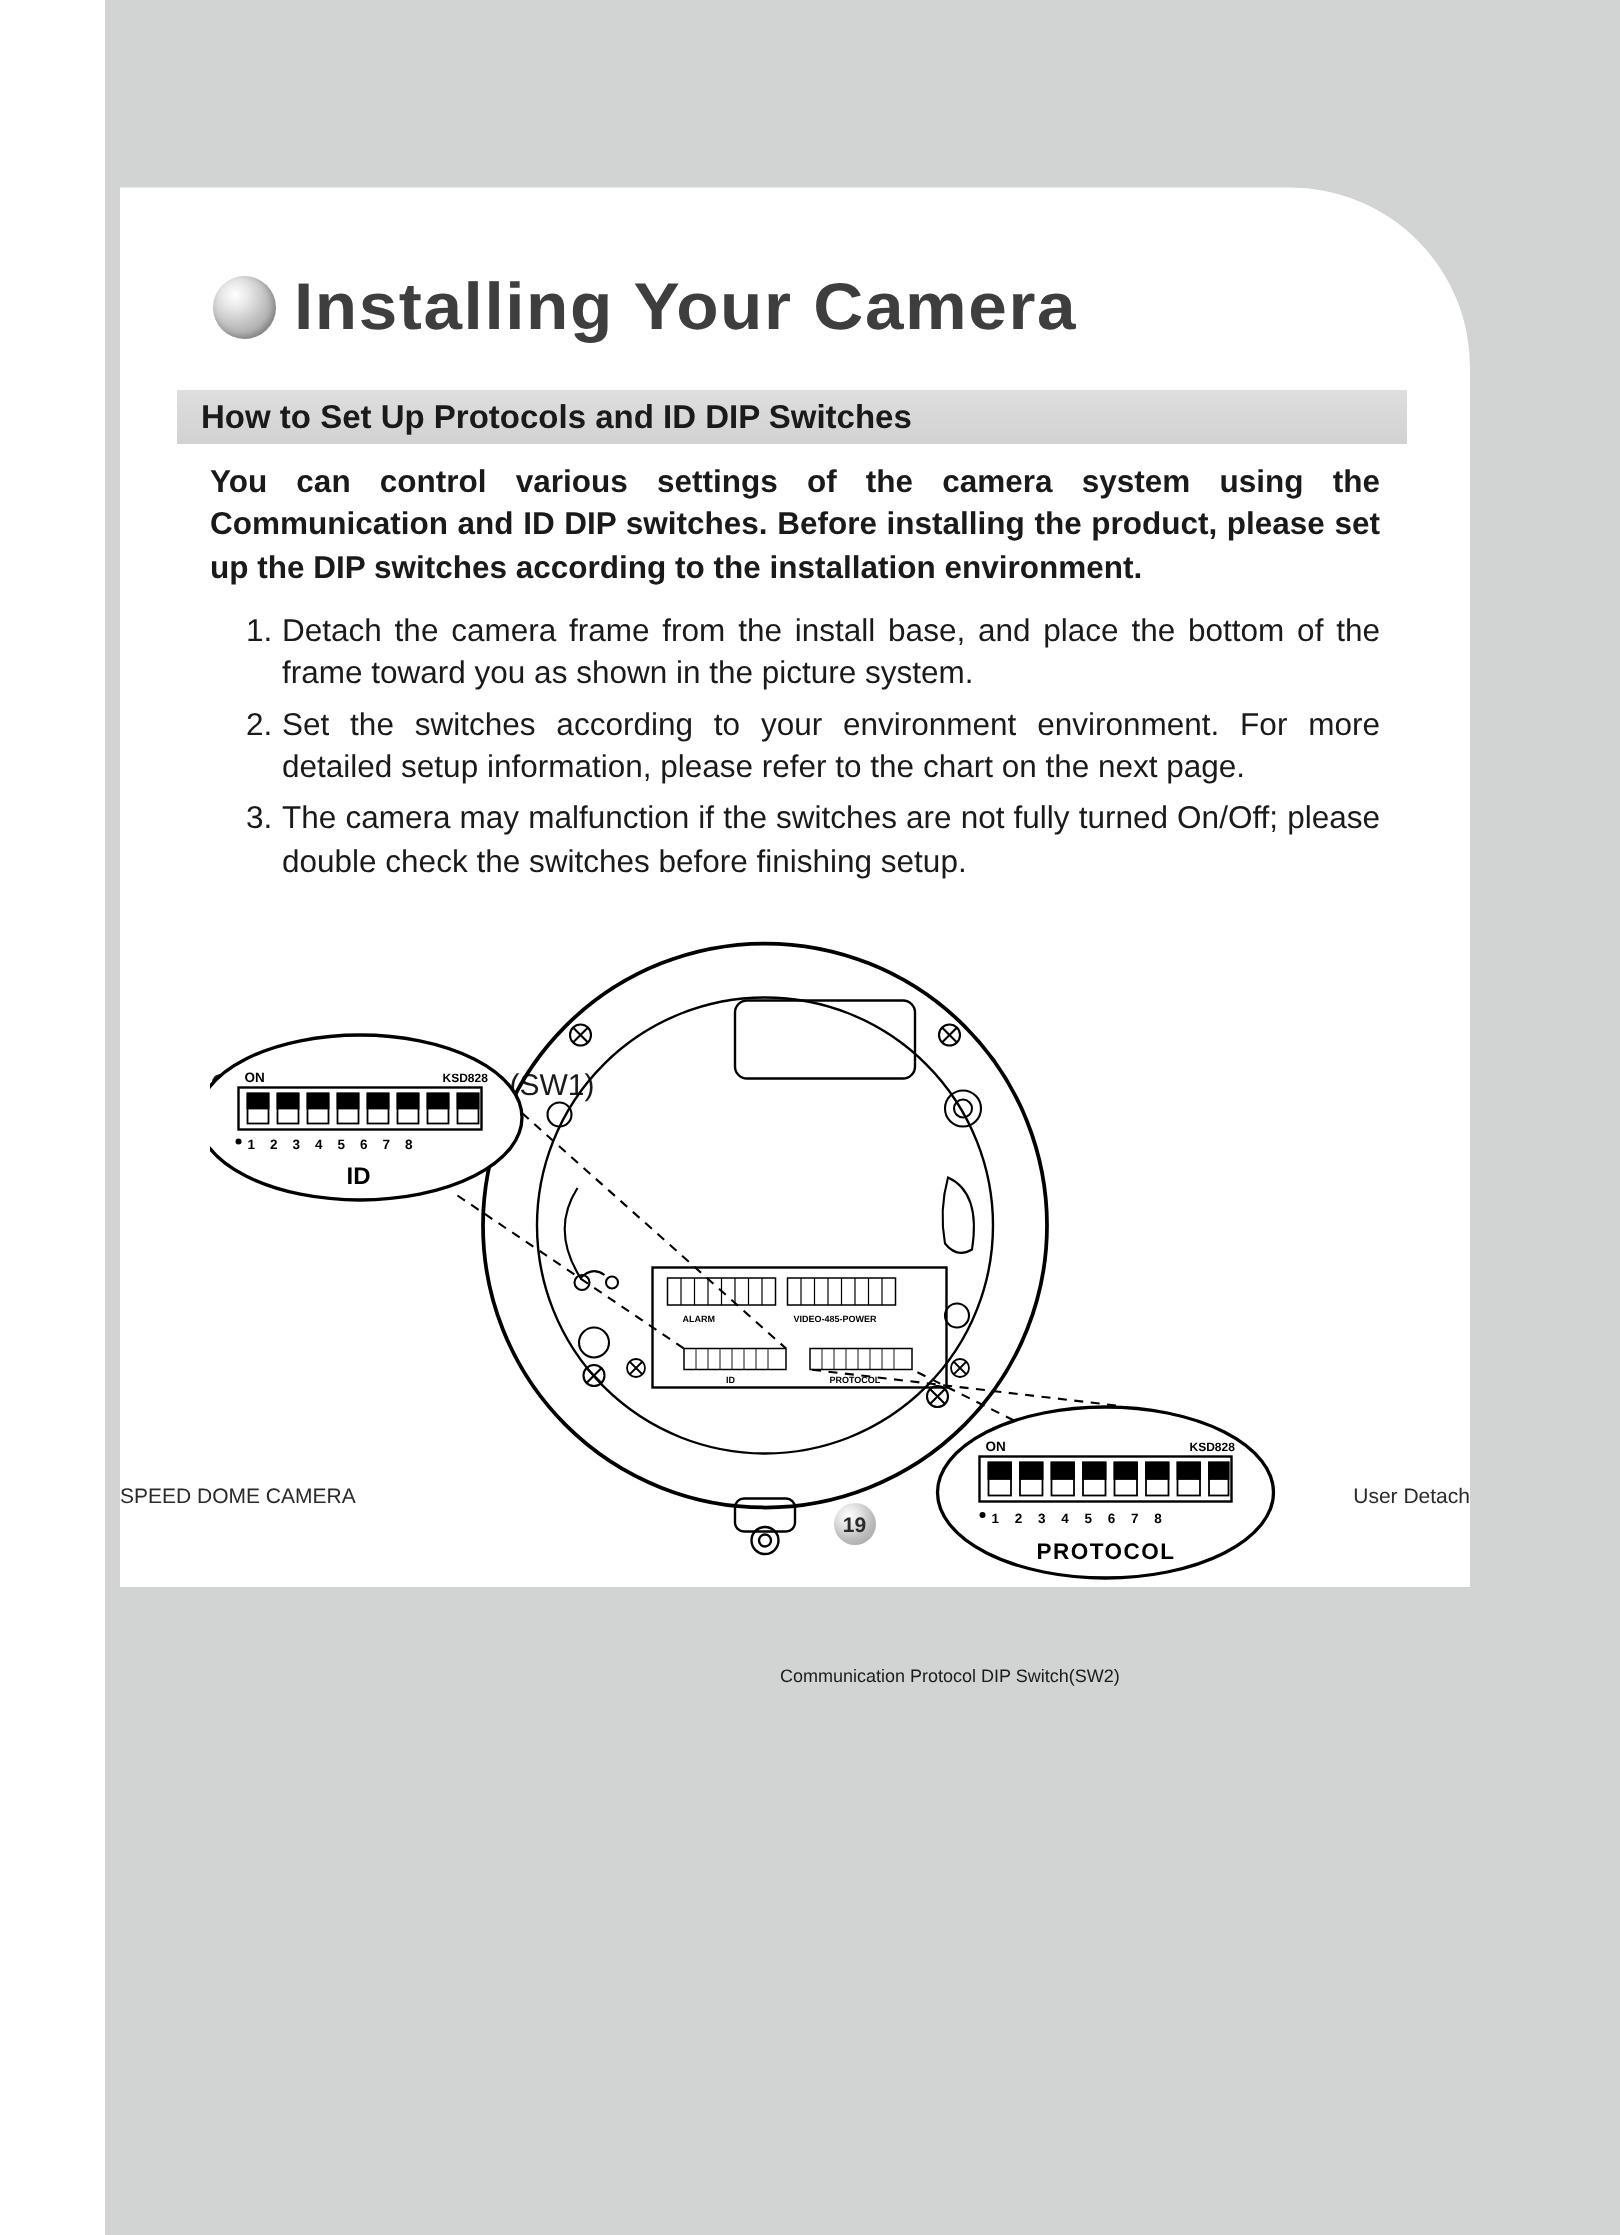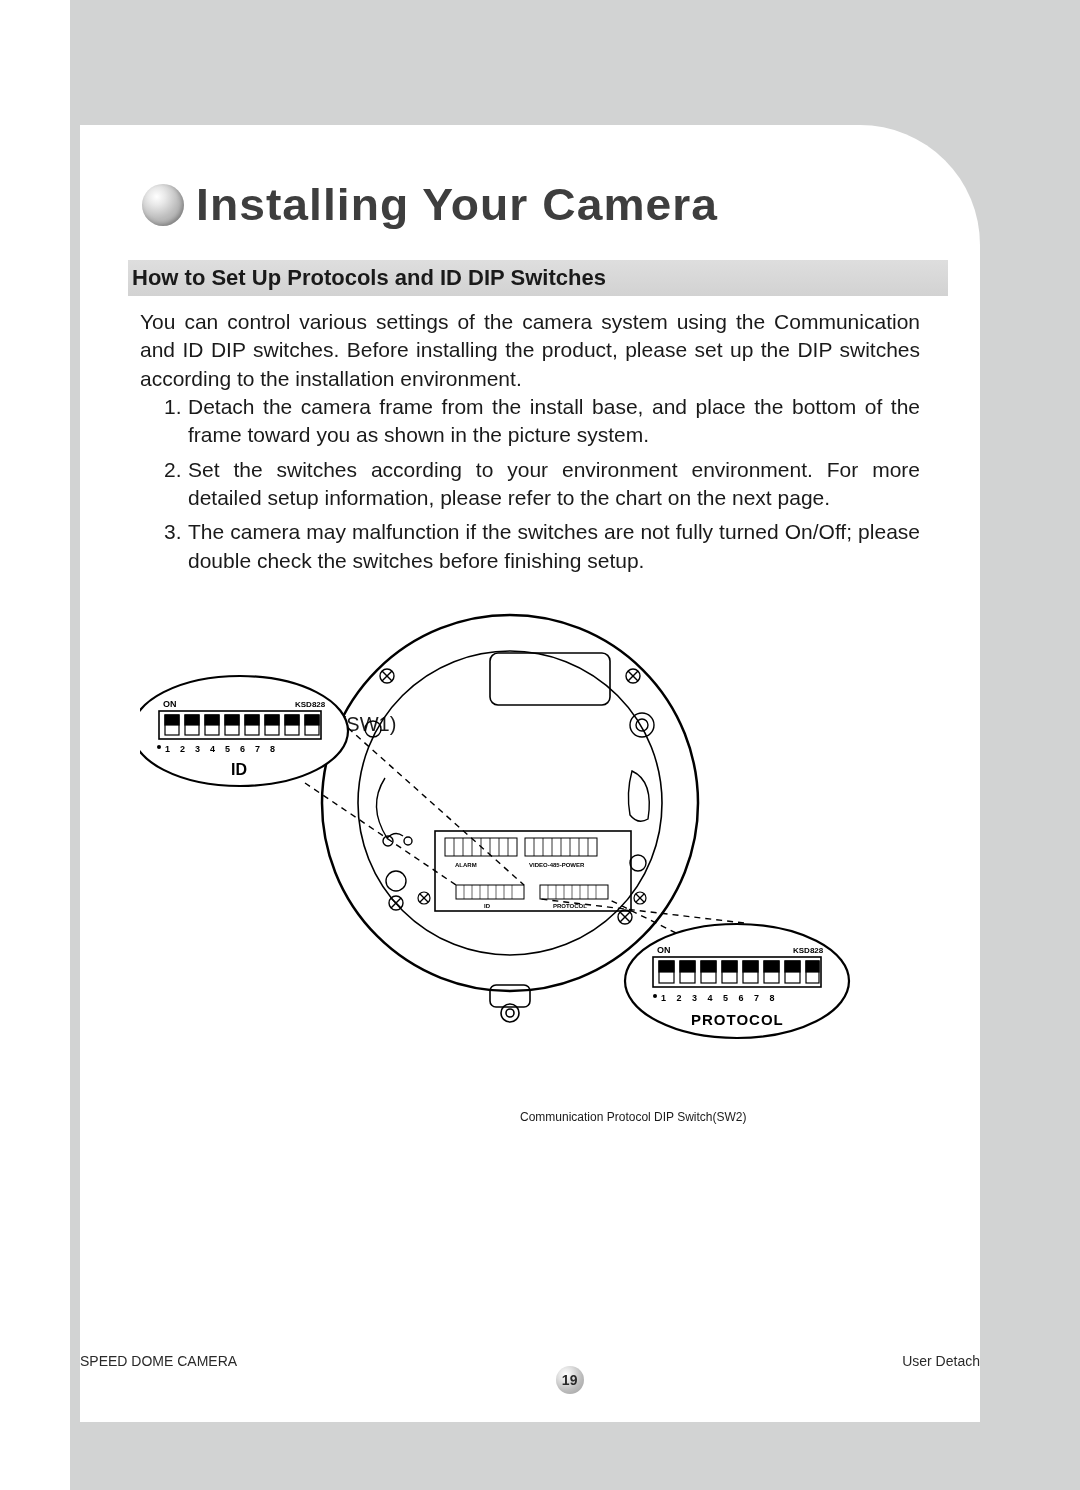--- a/index.html
+++ b/index.html
@@ -17,21 +17,21 @@
     top: 0;
     width: 1010px;
     height: 1490px;
     background: #d2d3d3;
   }
   .page-panel {
     position: absolute;
     left: 80px;
     top: 125px;
     width: 900px;
-    height: 1297px;
+    height: 933px;
     background: #fff;
     border-top-right-radius: 120px;
   }
   .title-bar {
     display: flex;
     align-items: center;
     gap: 12px;
     padding: 55px 0 0 62px;
   }
   .bullet {
@@ -44,41 +44,41 @@
   }
   .title {
     font-size: 44px;
     font-weight: 900;
     letter-spacing: 1px;
     color: #3e3e3e;
     transform: scaleX(1.05);
     transform-origin: left;
   }
   .subtitle-band {
-    margin: 30px 0 0 48px;
+    margin: 30px 0 0 38px;
     width: 820px;
     height: 36px;
     background: linear-gradient(to bottom, #dedede 0%, #d2d2d2 100%);
     display: flex;
     align-items: center;
-    padding-left: 4px;
+    padding-left: 16px;
   }
   .subtitle {
     font-size: 22px;
     font-weight: 700;
     color: #1a1a1a;
   }
   .body {
     padding: 12px 60px 0 60px;
     font-size: 21px;
     line-height: 1.35;
     color: #1a1a1a;
     text-align: justify;
   }
-  .intro { margin-bottom: 0; }
+  .intro { margin-bottom: 14px; font-weight: bold; }
   .list { padding-left: 24px; }
   .li { display: flex; margin-bottom: 6px; text-align: justify; }
   .li-num { width: 24px; flex-shrink: 0; }
   .li-txt { flex: 1; }
   .diagram {
     position: relative;
     margin: 38px auto 0;
     width: 780px;
     height: 440px;
   }

